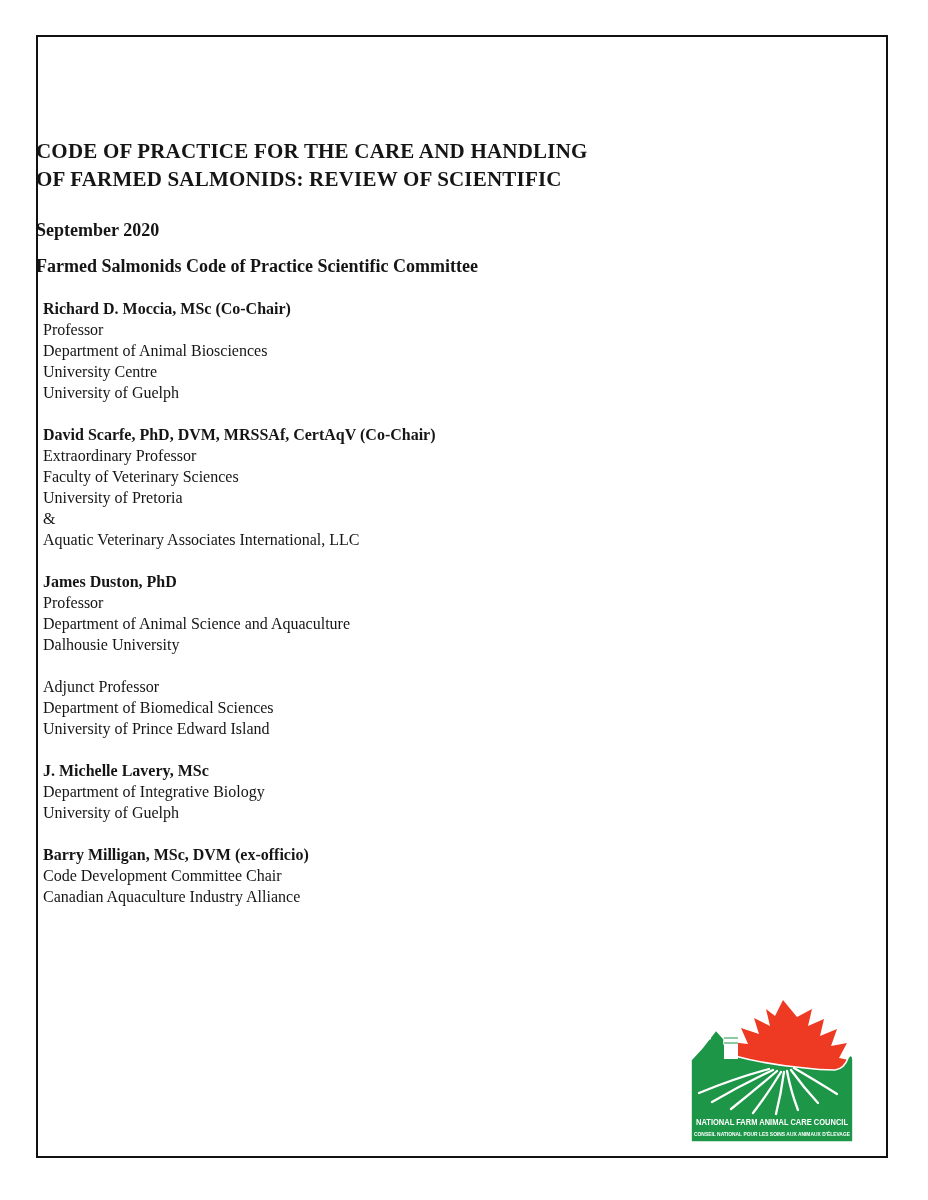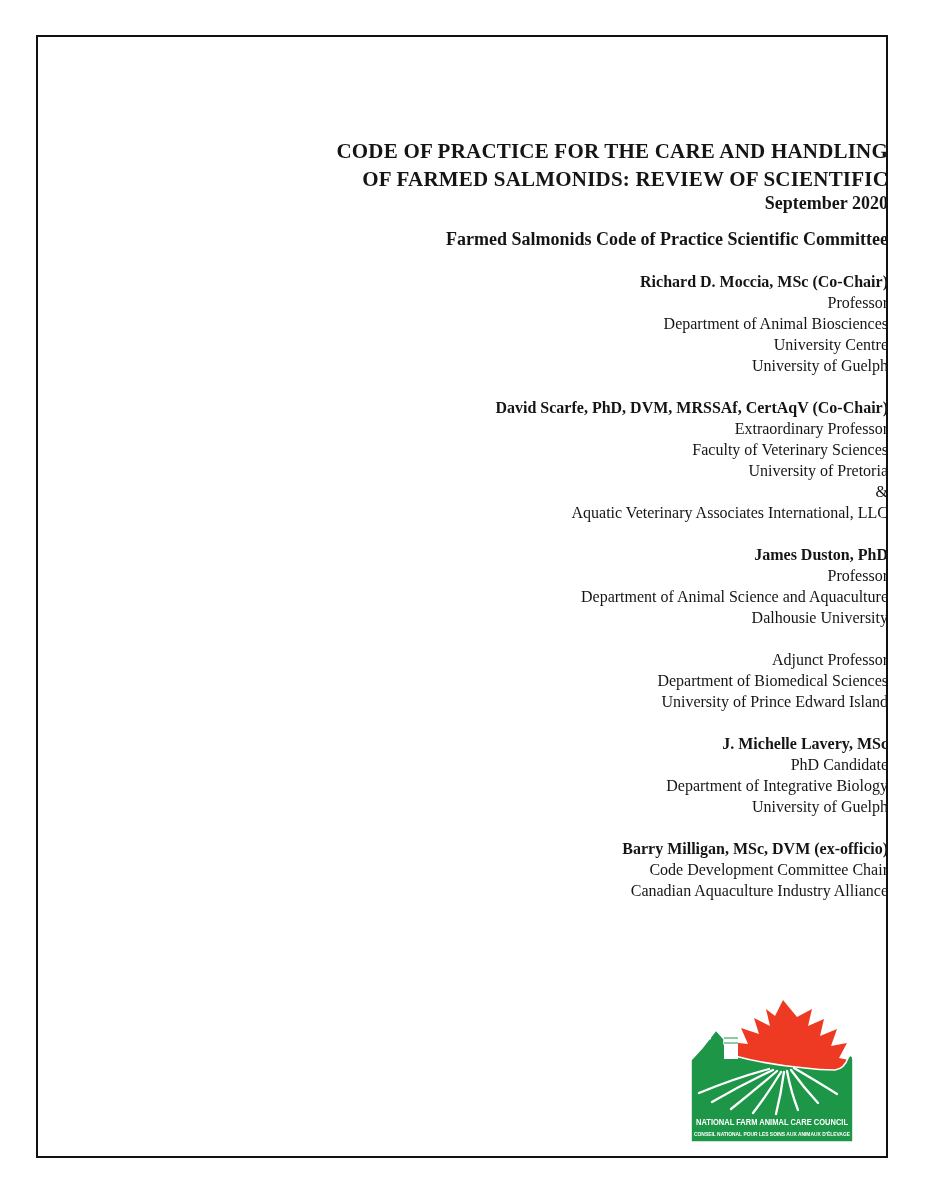--- a/index.html
+++ b/index.html
@@ -22,30 +22,31 @@
     width: 852px;
     height: 1123px;
     border: 2px solid #111111;
     box-sizing: border-box;
   }
   .content {
     position: absolute;
     left: 36px;
     top: 35px;
     width: 852px;
-    text-align: right;
+    text-align: left;
   }
   .doc-title {
     margin-top: 102px;
     font-size: 21px;
     line-height: 28px;
     font-weight: bold;
     letter-spacing: 0.2px;
   }
   .doc-date {
+    margin-top: 27px;
     font-size: 18px;
     font-weight: bold;
   }
   .committee-heading {
     margin-top: 15px;
     font-size: 18px;
     font-weight: bold;
   }
   .committee-list {
     margin-top: 4px;
@@ -105,21 +106,20 @@
         <div class="member-line">Department of Animal Science and Aquaculture</div>
         <div class="member-line">Dalhousie University</div>
       </div>
       <div class="member">
         <div class="member-line">Adjunct Professor</div>
         <div class="member-line">Department of Biomedical Sciences</div>
         <div class="member-line">University of Prince Edward Island</div>
       </div>
       <div class="member">
         <div class="member-name">J. Michelle Lavery, MSc</div>
-        <div class="member-line">PhD Candidate</div>
         <div class="member-line">Department of Integrative Biology</div>
         <div class="member-line">University of Guelph</div>
       </div>
       <div class="member">
         <div class="member-name">Barry Milligan, MSc, DVM (ex-officio)</div>
         <div class="member-line">Code Development Committee Chair</div>
         <div class="member-line">Canadian Aquaculture Industry Alliance</div>
       </div>
     </div>
 </div>

